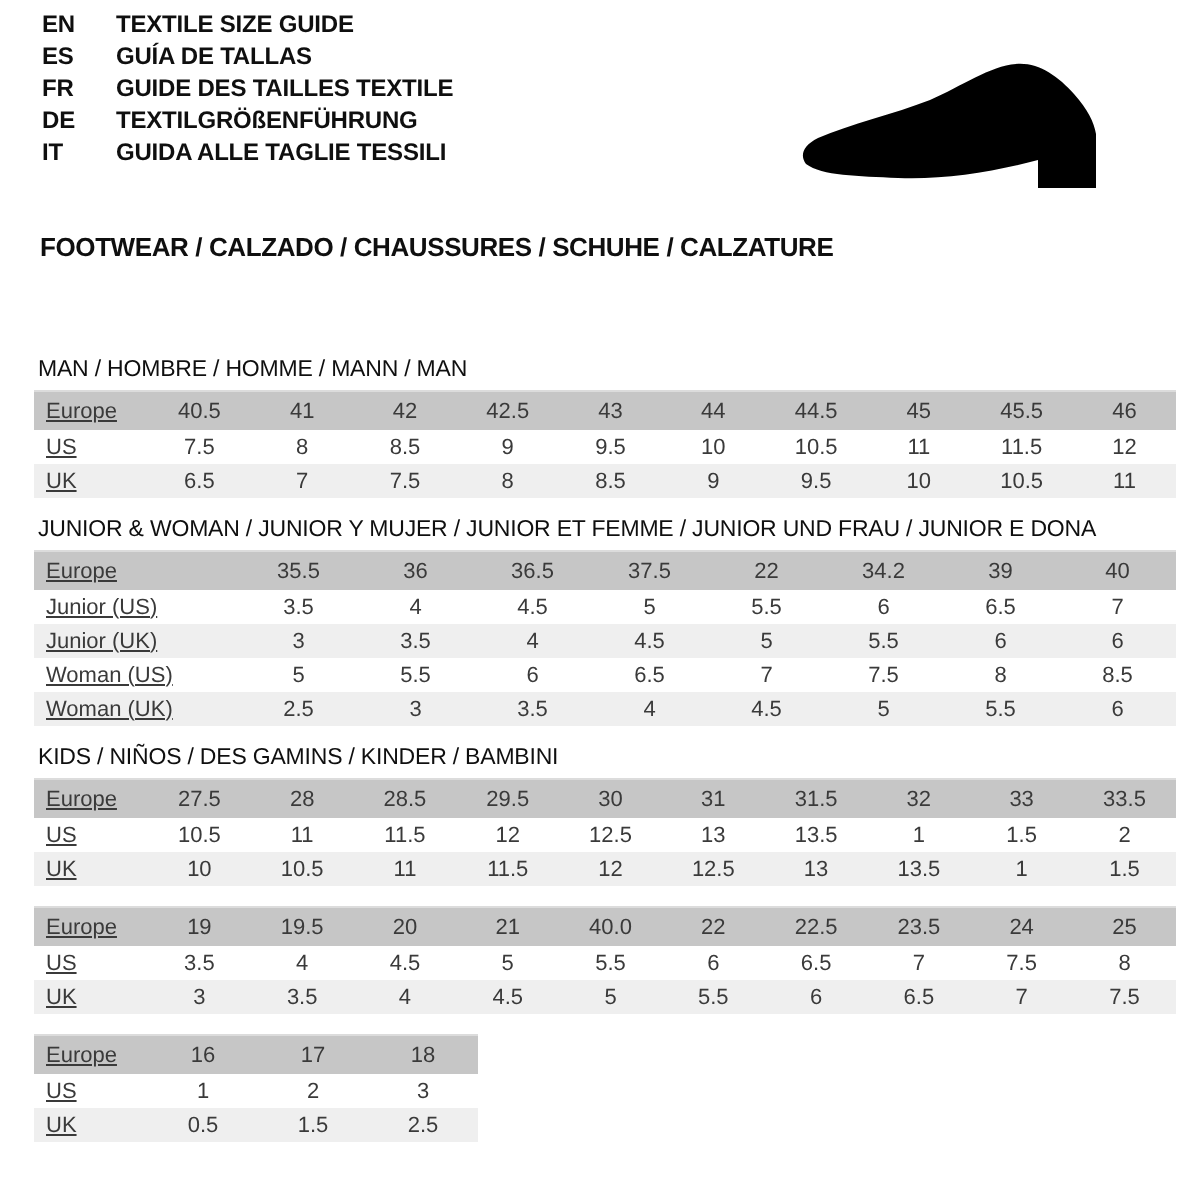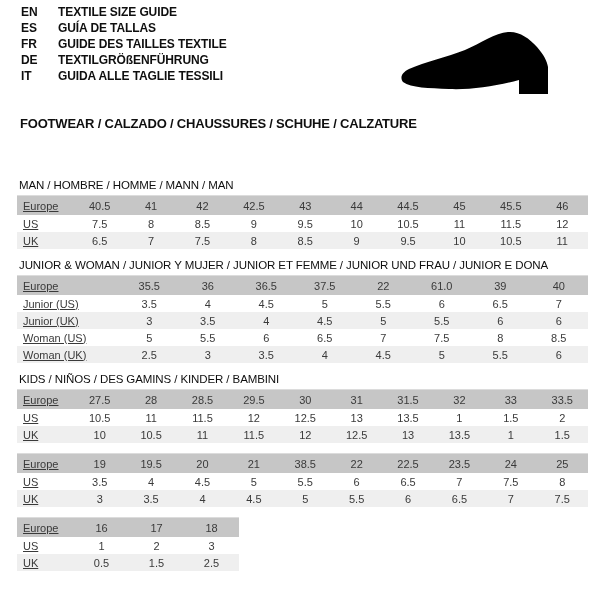--- a/index.html
+++ b/index.html
@@ -140,21 +140,21 @@
             <col>
           </colgroup>
       <tbody>
             <tr class="hdr">
               <td class="lbl">Europe</td>
               <td>35.5</td>
               <td>36</td>
               <td>36.5</td>
               <td>37.5</td>
               <td>22</td>
-              <td>61.0</td>
+              <td>34.2</td>
               <td>39</td>
               <td>40</td>
             </tr>
             <tr class="w">
               <td class="lbl">Junior (US)</td>
               <td>3.5</td>
               <td>4</td>
               <td>4.5</td>
               <td>5</td>
               <td>5.5</td>
@@ -274,21 +274,21 @@
             <col>
             <col>
           </colgroup>
       <tbody>
             <tr class="hdr">
               <td class="lbl">Europe</td>
               <td>19</td>
               <td>19.5</td>
               <td>20</td>
               <td>21</td>
-              <td>38.5</td>
+              <td>40.0</td>
               <td>22</td>
               <td>22.5</td>
               <td>23.5</td>
               <td>24</td>
               <td>25</td>
             </tr>
             <tr class="w">
               <td class="lbl">US</td>
               <td>3.5</td>
               <td>4</td>

